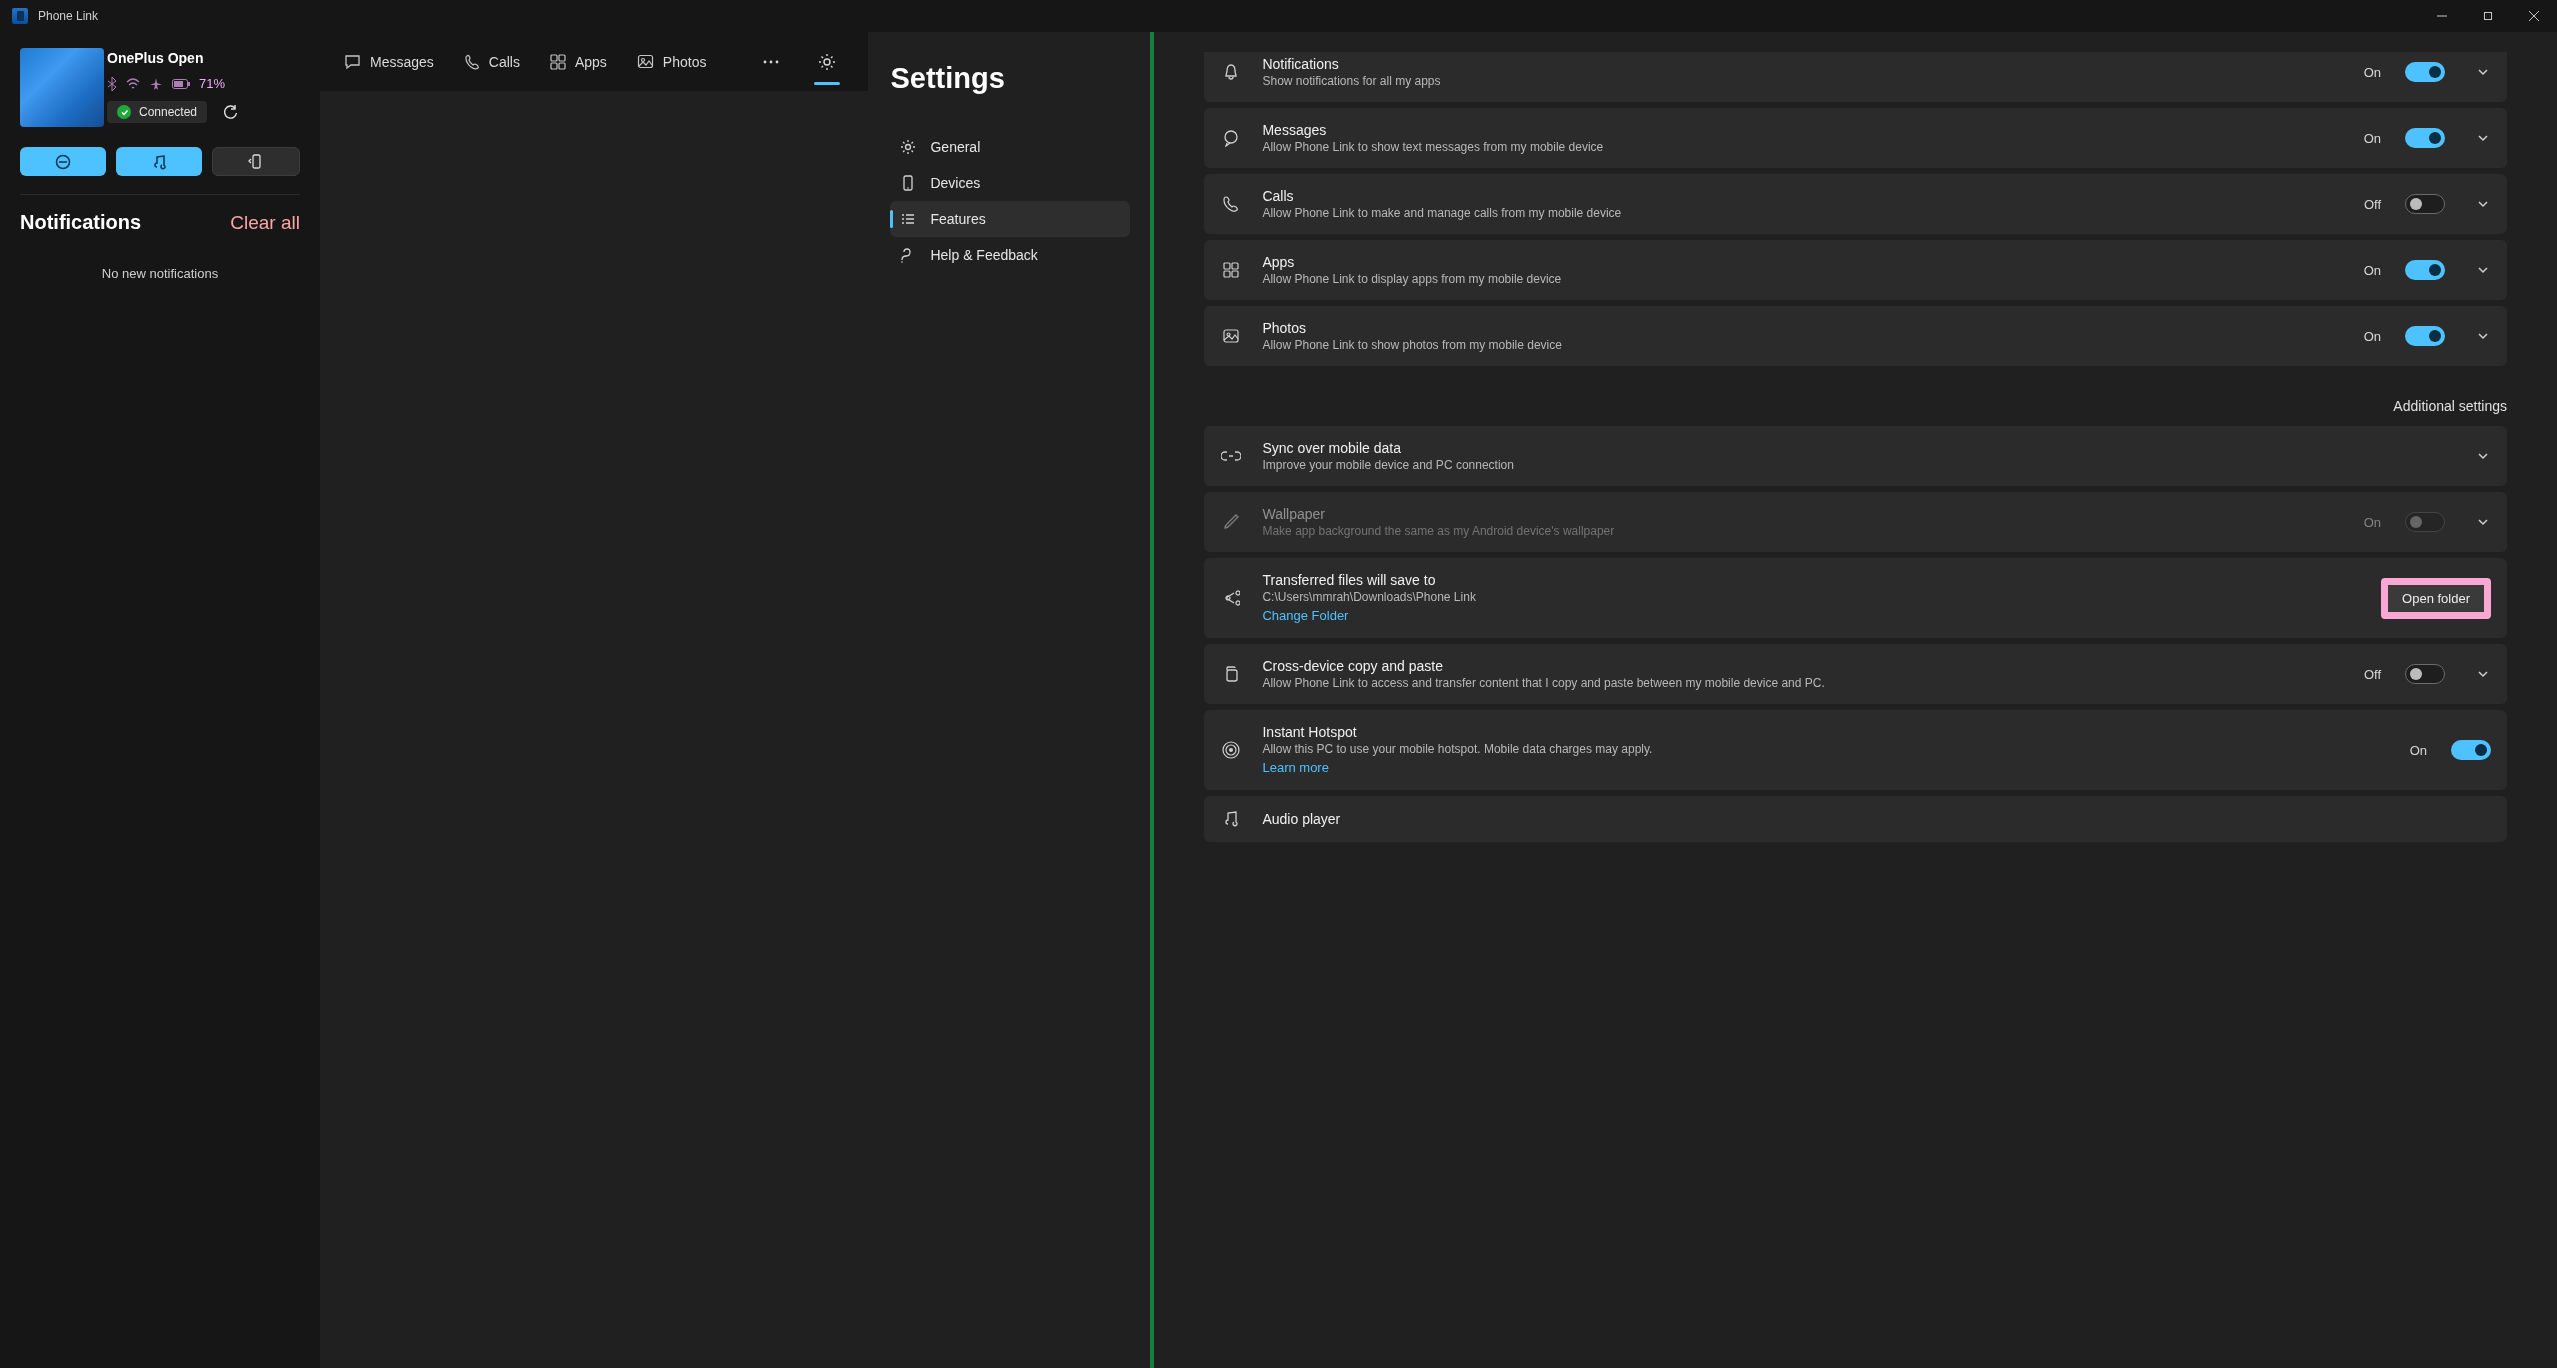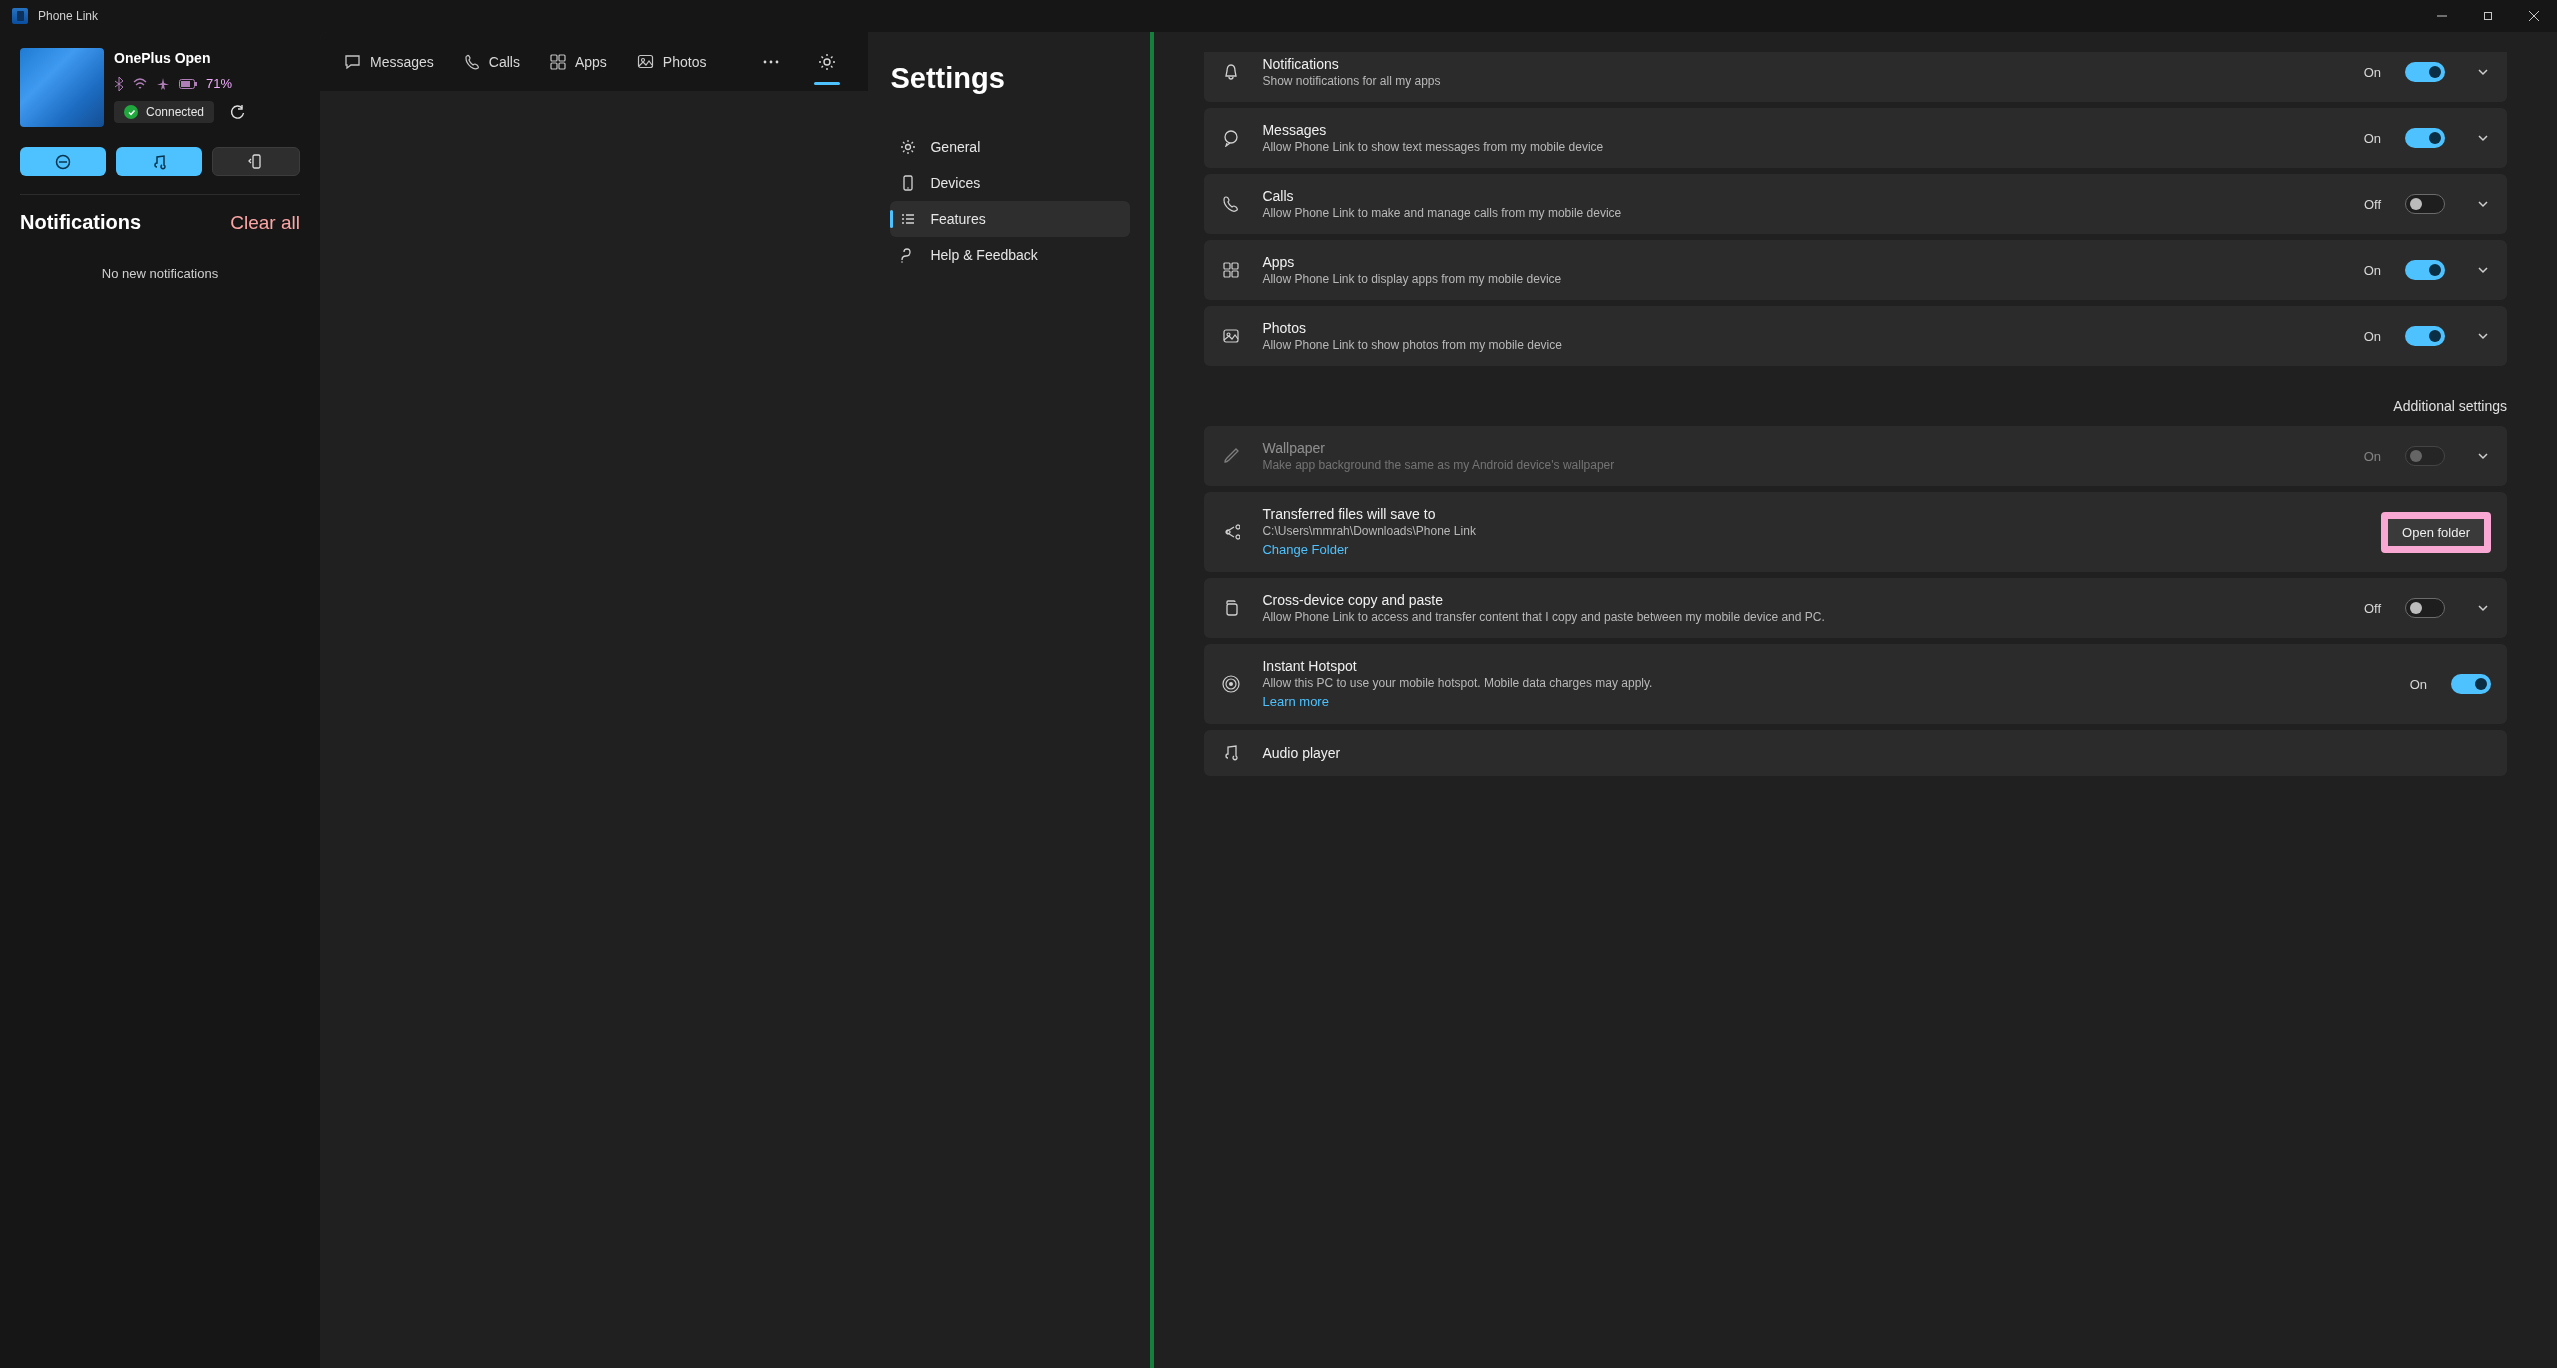--- a/index.html
+++ b/index.html
@@ -12,21 +12,21 @@
 .titlebar .app-title { font-size: 12px; color: #d0d0d0; }
 .titlebar .spacer { flex: 1; }
 .titlebar .win-btn { width: 46px; height: 32px; display: flex; align-items: center; justify-content: center; color: #c7c7c7; cursor: pointer; }
 .titlebar svg { display: block; }
 
 
 .app { display: flex; height: calc(100% - 32px); }
 
 
 .sidebar { width: 320px; padding: 16px 10px 10px 10px; display: flex; flex-direction: column; }
-.device-header { display: flex; gap: 10px; padding: 0 10px 8px 10px; align-items: flex-start; }
+.device-header { display: flex; gap: 3px; padding: 0 10px 8px 10px; align-items: flex-start; }
 .device-thumb { width: 84px; height: 79px; border-radius: 4px; background: linear-gradient(135deg, #1f7bd3 0%, #3f9af0 35%, #1c6cc2 70%, #154e93 100%); }
 .device-meta { display: flex; flex-direction: column; gap: 10px; padding-top: 2px; }
 .device-name { font-size: 14px; font-weight: 600; color: #fff; }
 .status-icons { display: flex; align-items: center; gap: 9px; color: #f0abfc; font-size: 13px; }
 .status-icons svg { opacity: .7; }
 .conn-row { display: flex; align-items: center; gap: 10px; }
 .conn-pill { display: inline-flex; align-items: center; gap: 8px; background: #2b2b2b; border-radius: 4px; padding: 4px 10px; font-size: 12px; color: #e5e5e5; }
 .conn-dot { width: 14px; height: 14px; border-radius: 50%; background: #20a83e; display: inline-flex; align-items: center; justify-content: center; }
 .conn-dot svg { display: block; }
 .refresh-btn { width: 26px; height: 22px; display: inline-flex; align-items: center; justify-content: center; color: #e0e0e0; cursor: pointer; }
@@ -361,20 +361,34 @@
           </div>
           <span class="s-state">On</span>
           <div class="toggle on"></div>
           <svg class="chev" width="12" height="12" viewBox="0 0 12 12">
               <path d="M2 4 L6 8 L10 4" fill="none" stroke="currentColor" stroke-width="1.5"></path>
             </svg>
         </div>
 
         <div class="section-label">Additional settings</div>
 
+        <div class="setting-row">
+          <div class="s-icon">
+              <svg width="20" height="12" viewBox="0 0 20 12">
+                <path d="M8 6 H12 M6 2 H4 A4 4 0 0 0 4 10 H6 M14 2 H16 A4 4 0 0 1 16 10 H14" fill="none" stroke="currentColor" stroke-width="1.3"></path>
+              </svg>
+            </div>
+          <div class="s-text">
+            <div class="s-title">Sync over mobile data</div>
+            <div class="s-sub">Improve your mobile device and PC connection</div>
+          </div>
+          <svg class="chev" width="12" height="12" viewBox="0 0 12 12">
+              <path d="M2 4 L6 8 L10 4" fill="none" stroke="currentColor" stroke-width="1.5"></path>
+            </svg>
+        </div>
 
         <div class="setting-row disabled">
           <div class="s-icon">
               <svg width="18" height="18" viewBox="0 0 18 18" style="opacity:.5">
                 <path d="M14 2 L16 4 L7 13 Q5 15 3 15 Q3 13 5 11 Z" fill="none" stroke="currentColor" stroke-width="1.3"></path>
               </svg>
             </div>
           <div class="s-text">
             <div class="s-title">Wallpaper</div>
             <div class="s-sub">Make app background the same as my Android device's wallpaper</div>

